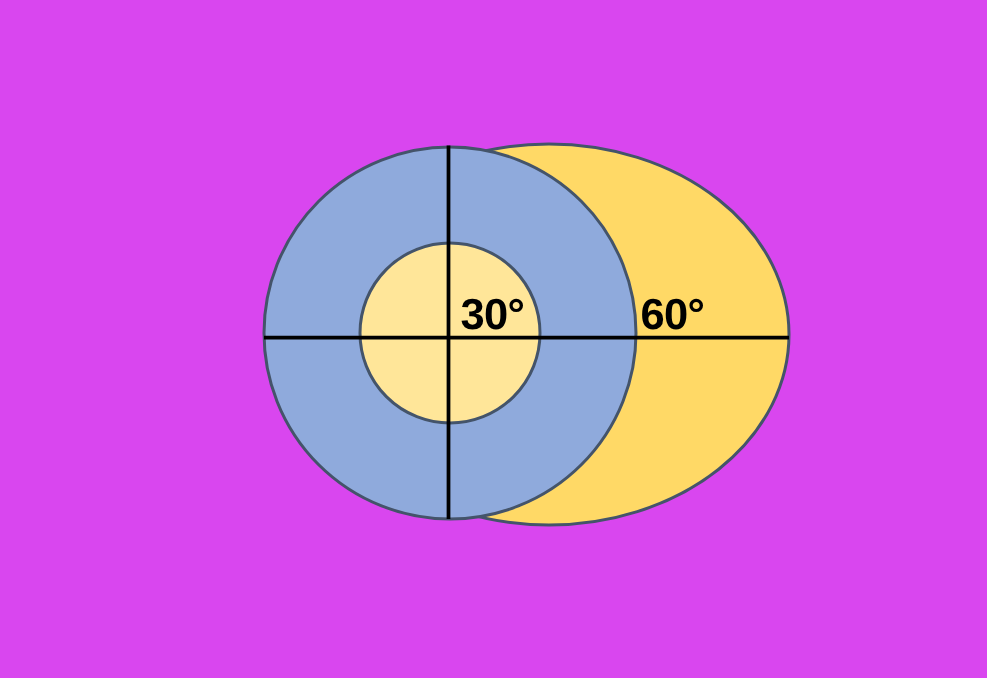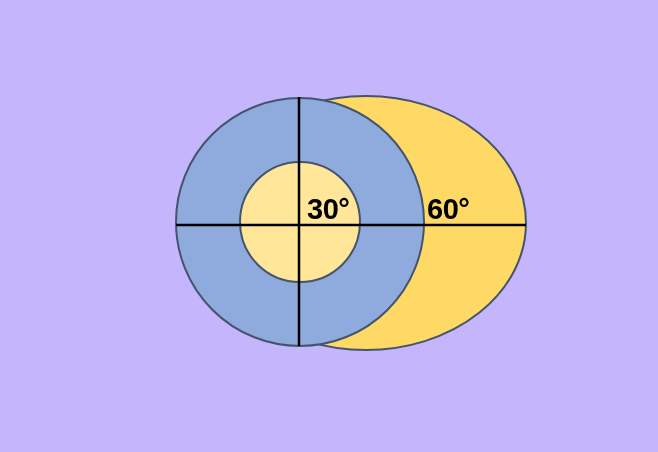--- a/index.html
+++ b/index.html
@@ -8,21 +8,21 @@
     width: 658px;
     height: 452px;
     background: #000000;
     overflow: hidden;
     font-family: "Liberation Sans", sans-serif;
   }
   .stage {
     position: relative;
     width: 658px;
     height: 452px;
-    background: #c4b5fd;
+    background: #d946ef;
   }
   svg.diagram {
     display: block;
     width: 658px;
     height: 452px;
   }
   .shape-outline {
     stroke: #44546A;
     stroke-width: 2;
   }

